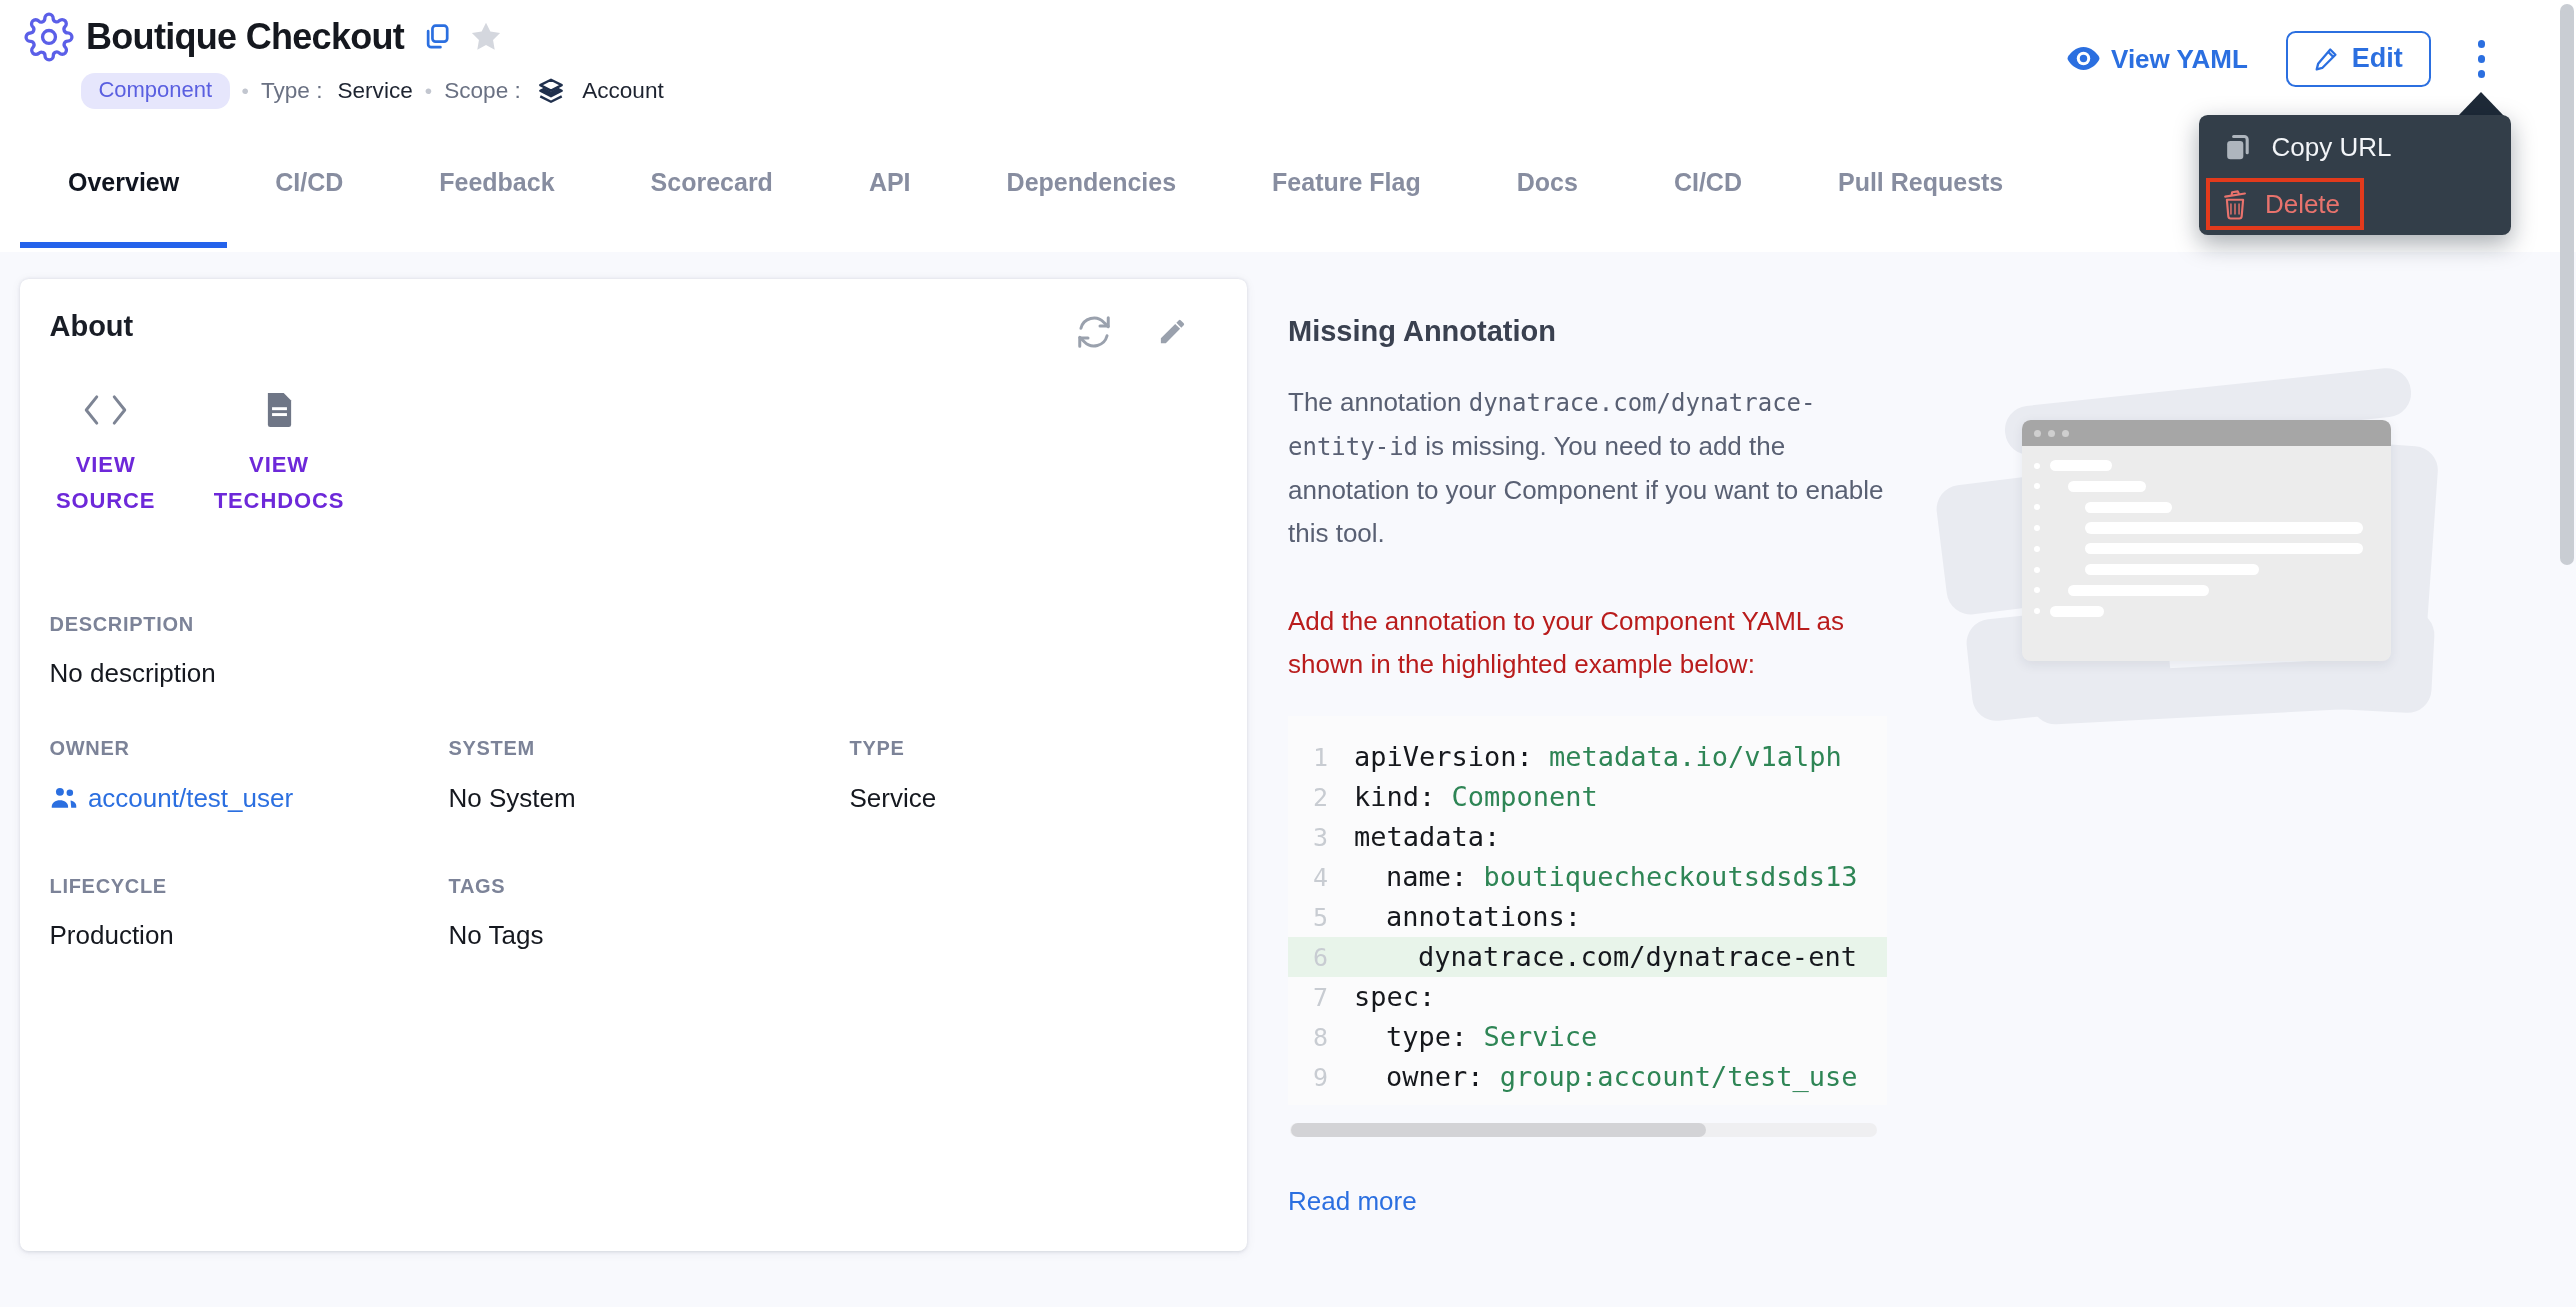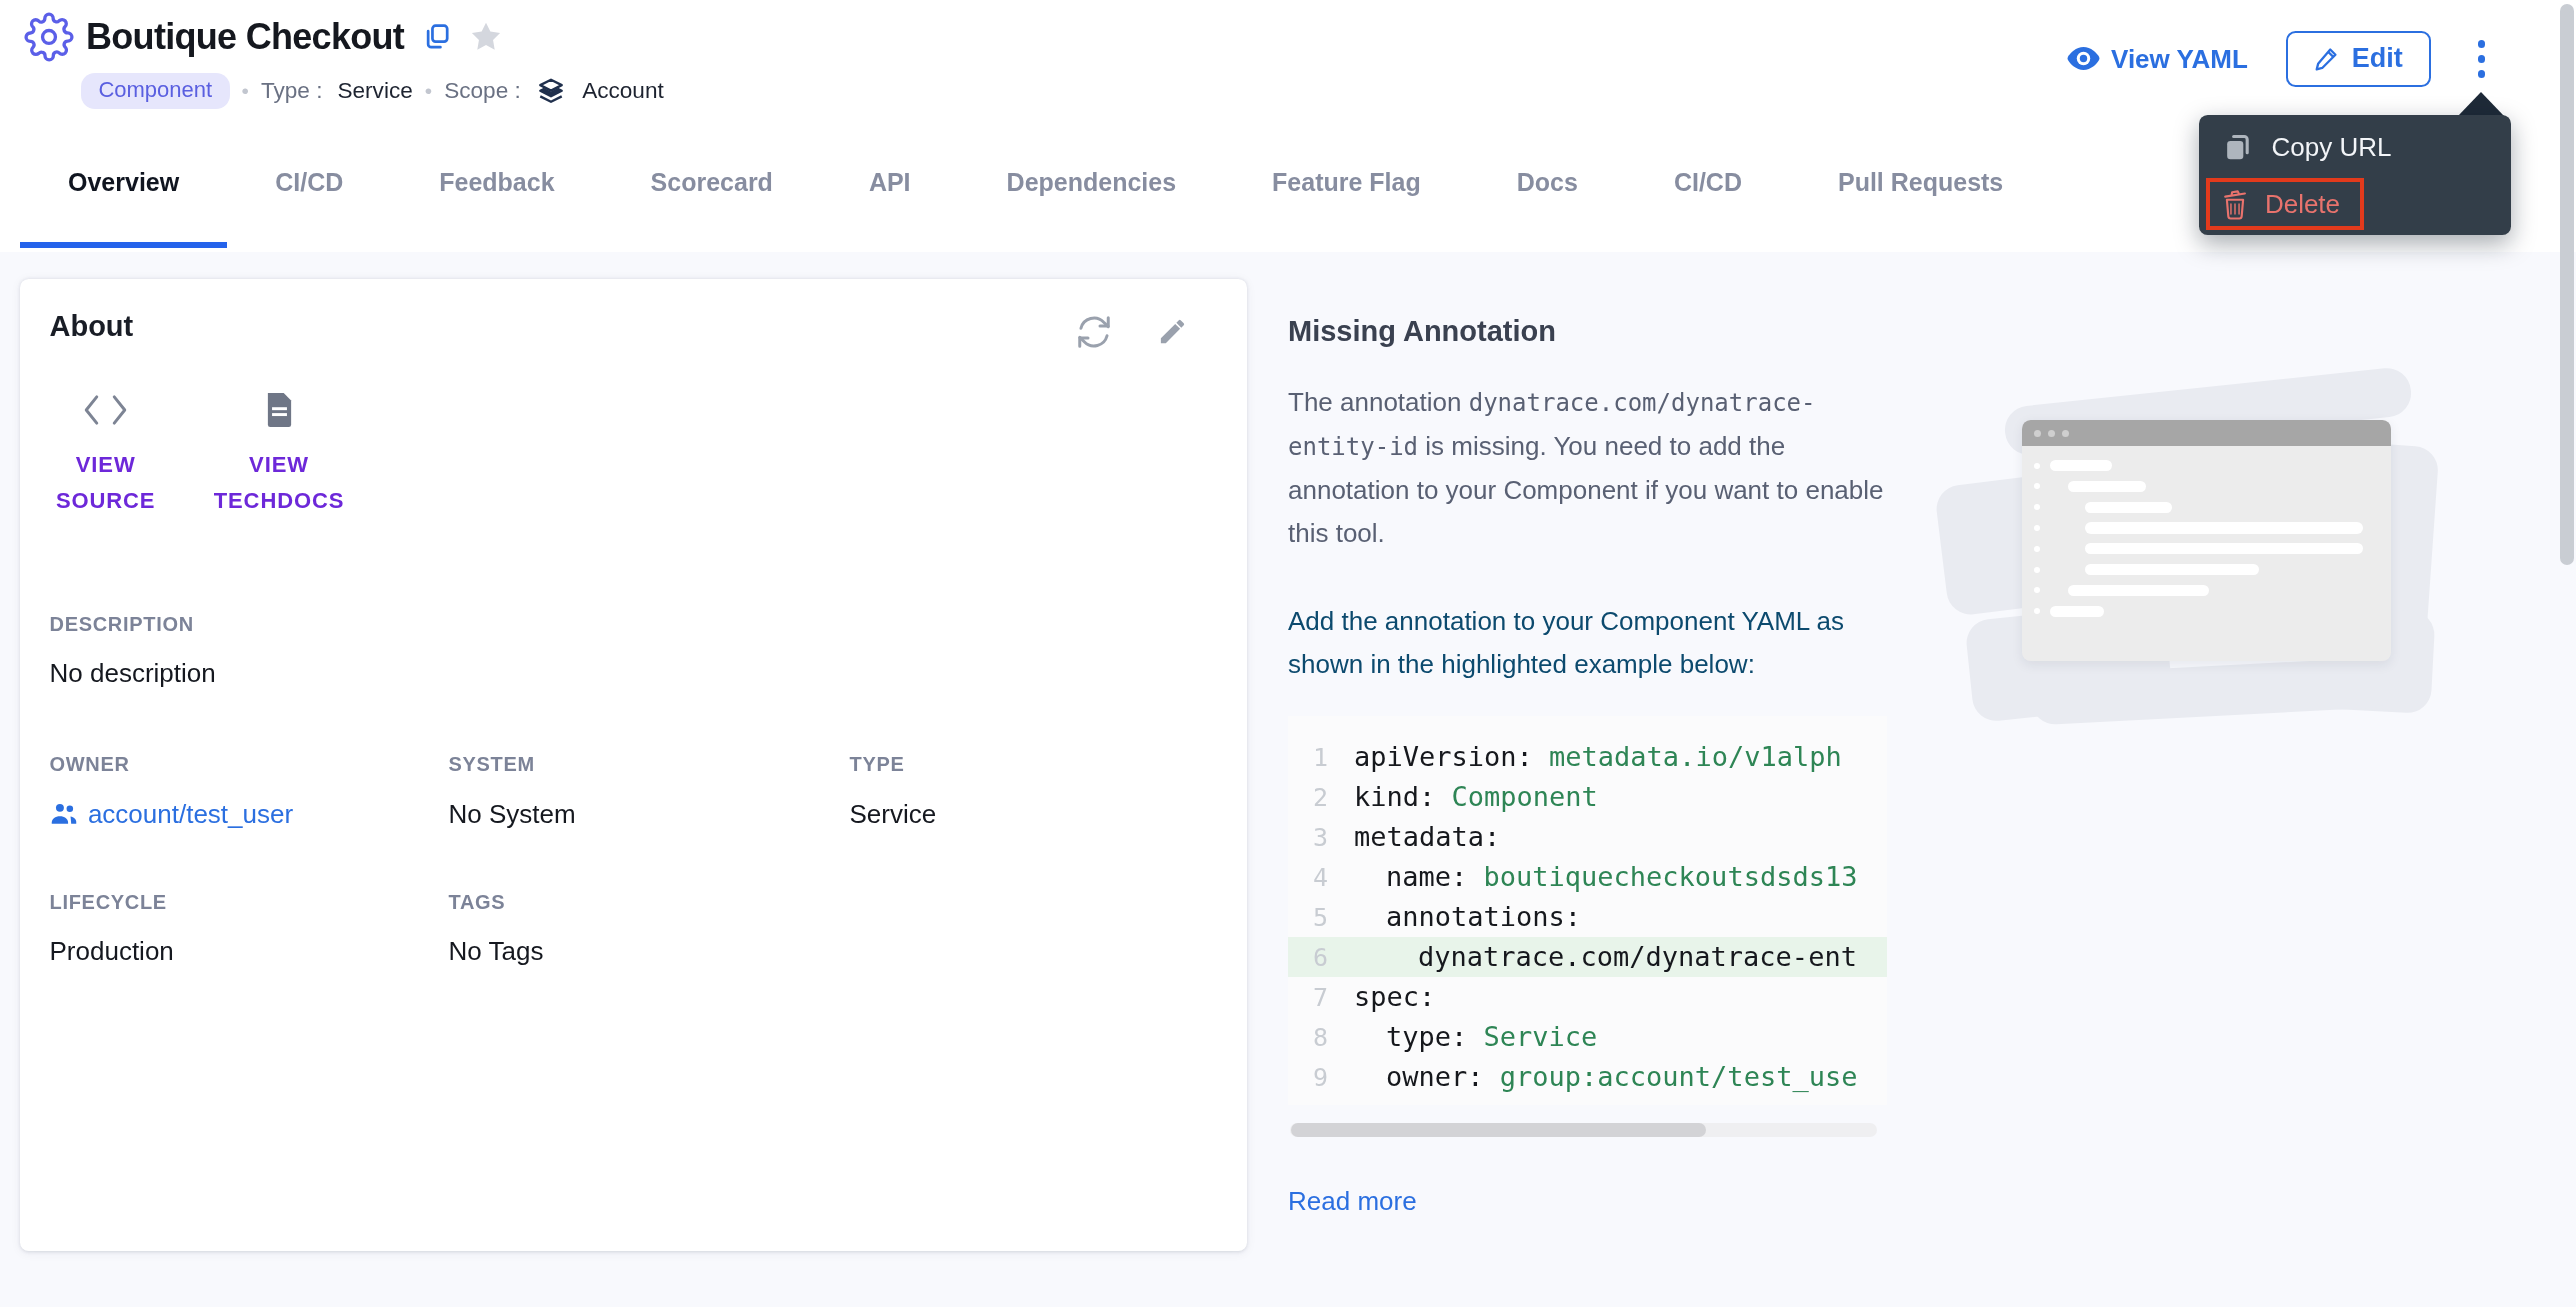--- a/index.html
+++ b/index.html
@@ -42,29 +42,29 @@
   .card-head { display:flex; justify-content:space-between; align-items:flex-start; }
   .card-title { font-size:29px; font-weight:700; color:#191d26; }
   .card-head-icons { display:flex; align-items:center; gap:45px; margin-right:29.5px; margin-top:3.5px; }
   .card-actions { display:flex; gap:57px; margin-top:38px; margin-left:5.2px; }
   .action-btn { display:flex; flex-direction:column; align-items:center; min-width:102px; cursor:pointer; }
   .action-ic { height:45px; display:flex; align-items:center; justify-content:center; }
   .action-label { margin-top:14px; font-size:22px; font-weight:600; letter-spacing:0.9px; color:#6d28d9; text-align:center; line-height:36px; }
   .field-label { font-size:20px; font-weight:600; letter-spacing:0.7px; color:#7c8398; }
   .field-value { font-size:26px; color:#15181f; margin-top:22.6px; font-weight:500; }
   .desc-block { margin-top:94px; }
-  .fields-grid { display:grid; grid-template-columns:399px 401px 1fr; margin-top:64px; row-gap:61px; }
+  .fields-grid { display:grid; grid-template-columns:399px 401px 1fr; margin-top:48px; row-gap:61px; }
   .owner-link { display:flex; align-items:center; gap:10.4px; color:#2b6fe0; font-weight:400; cursor:pointer; }
 
   
   .annotation-panel { position:absolute; left:1288px; top:279px; width:599px; z-index:2; }
   .panel-title { font-size:29px; font-weight:700; color:#3a4150; margin-top:36px; }
   .panel-body { margin-top:33px; font-size:26px; line-height:43px; color:#596073; }
   .inline-code { font-family:"DejaVu Sans Mono", monospace; font-size:24px; }
-  .panel-instruction { margin-top:45px; font-size:26px; line-height:43px; color:#0c4a6e; }
+  .panel-instruction { margin-top:45px; font-size:26px; line-height:43px; color:#b91c1c; }
   .code-block { margin-top:29.5px; width:599px; background:#fbfbfc; padding:21px 0 8.7px; overflow:hidden; }
   .code-line { white-space:pre; font-family:"DejaVu Sans Mono", monospace; font-size:27px; line-height:40px; height:40px; color:#16181d; }
   .code-line .ln { display:inline-block; width:40px; text-align:right; color:#c8ccd2; font-size:25px; margin-right:26px; }
   .code-line .v { color:#2e8555; }
   .code-line.highlight { background:#e8f4ea; }
   .code-scrollbar { margin:17.4px 1.7px 0; height:14px; width:587px; background:#efeff1; border-radius:7px; position:relative; }
   .code-scrollbar .thumb { position:absolute; left:1.7px; top:0; width:415px; height:14px; background:#d3d3d6; border-radius:7px; }
   .read-more { margin-top:49px; font-size:26px; color:#2b6fe0; cursor:pointer; width:fit-content; }
 
   

